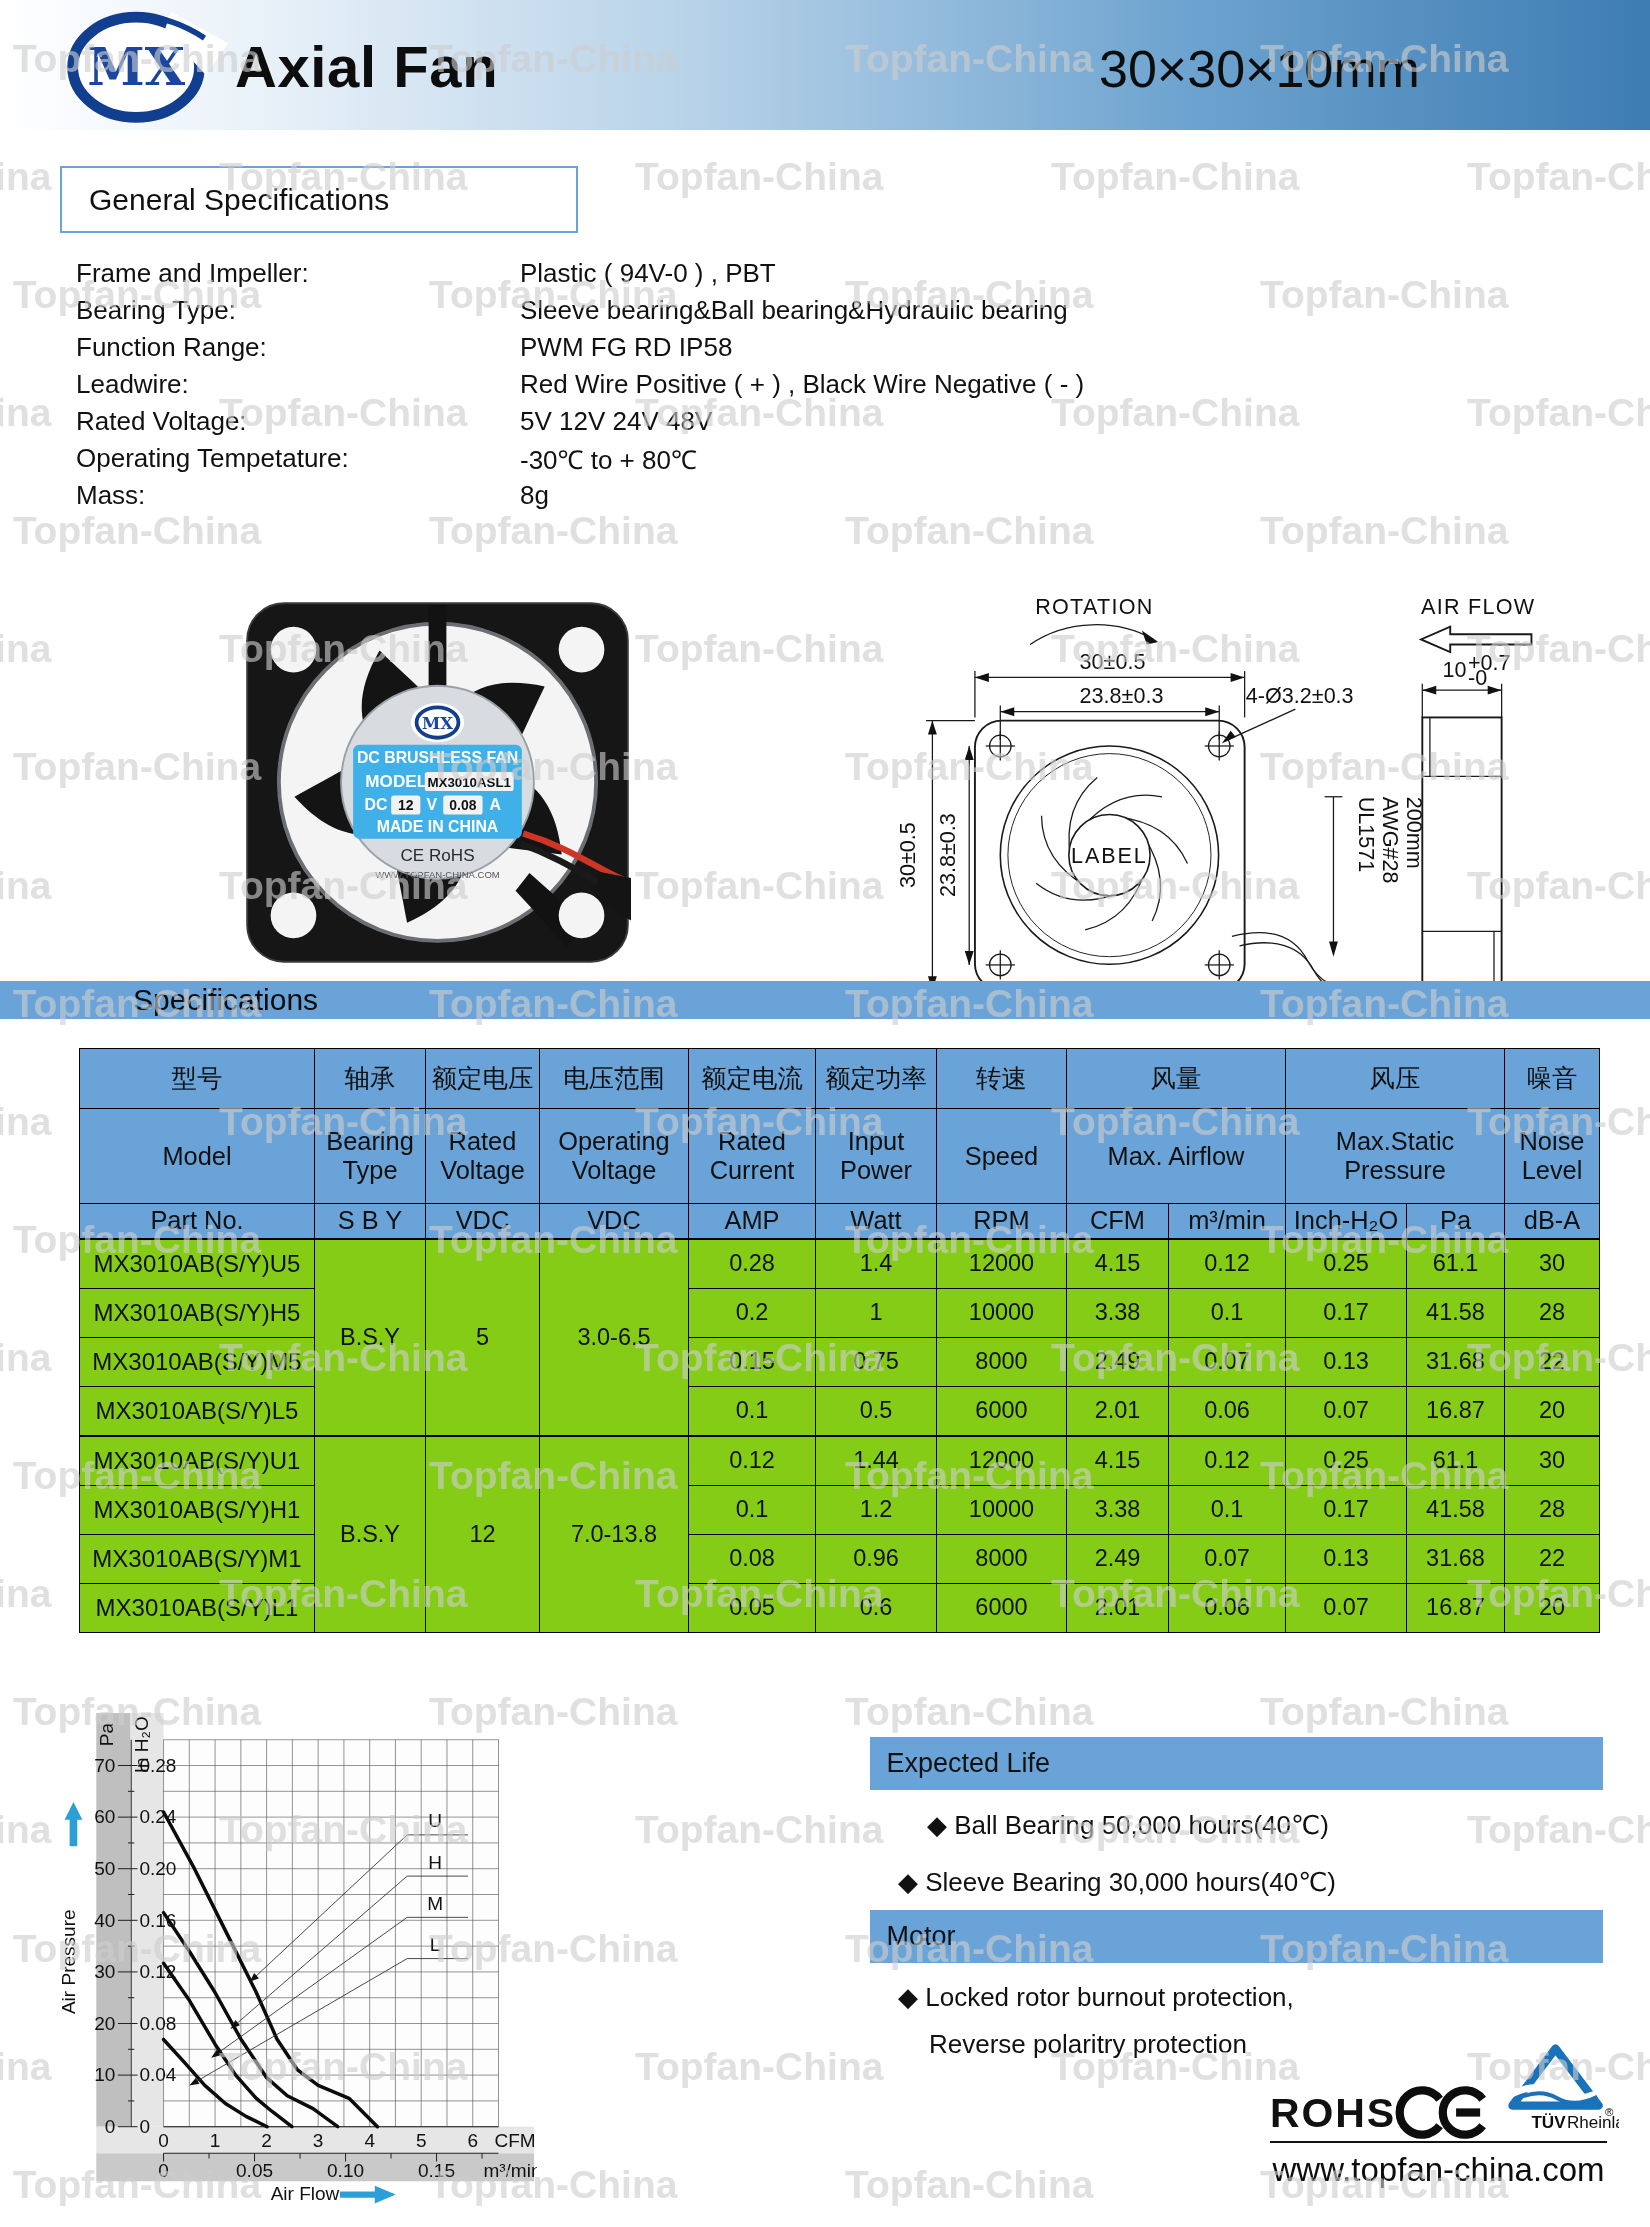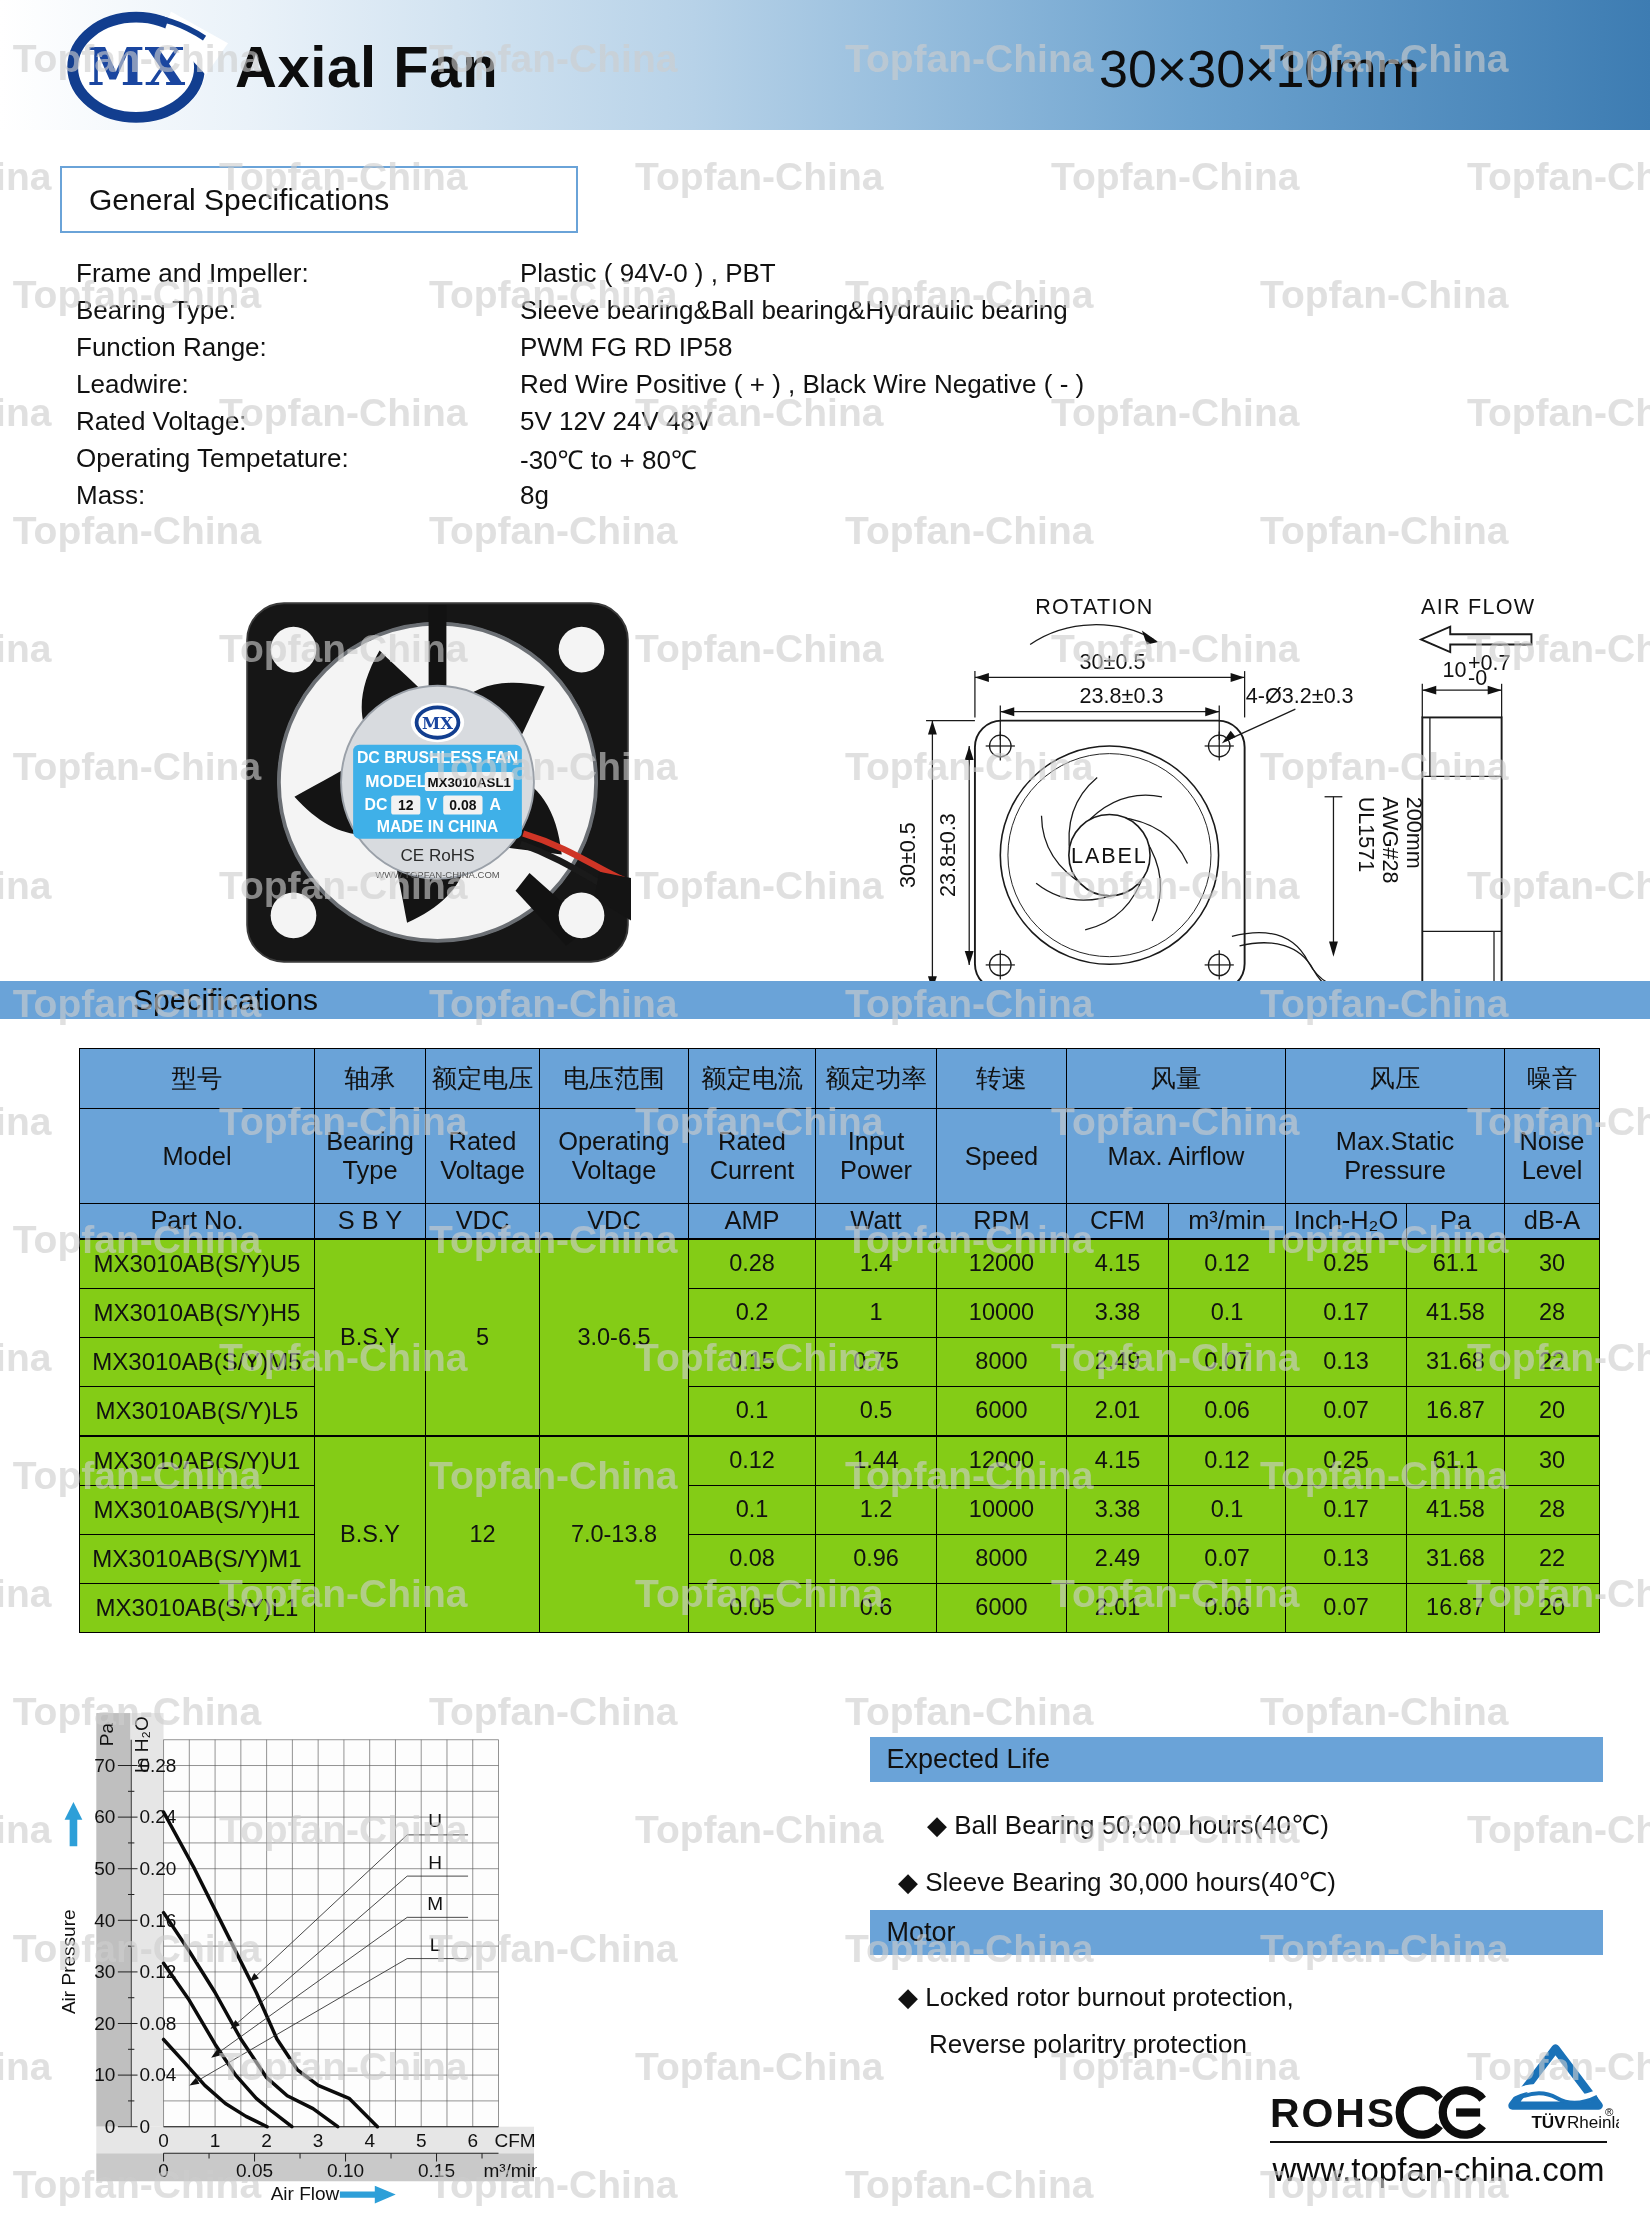--- a/index.html
+++ b/index.html
@@ -37,21 +37,21 @@
   table{border-collapse:collapse;table-layout:fixed;width:1521px;background:#84cc16;}
   td,th{border:1.3px solid #000;text-align:center;font-weight:normal;padding:0;overflow:hidden;}
   table{border:1.9px solid #000;}
   thead th{background:#6aa3d8;font-size:25.4px;}
   tr.cn{height:60px;} tr.en{height:95px;} tr.un{height:35px;}
   tbody td{height:48px;font-size:23.5px;}
   td.model-cell{text-align:center;font-size:24px;}
   tr.group-start td{border-top:2.5px solid #000;}
 
   
-  .sbar{position:absolute;left:870px;width:733px;height:45px;background:#6aa3d8;display:flex;align-items:center;}
+  .sbar{position:absolute;left:870px;width:733px;height:53px;background:#6aa3d8;display:flex;align-items:center;}
   .sbar span{font-size:27px;margin-left:16.5px;}
   .bullet{position:absolute;font-size:26px;white-space:nowrap;}
 
   
   .f-line{position:absolute;left:1270px;top:2141px;width:337px;height:1.9px;background:#111;}
   .f-site{position:absolute;left:1270px;top:2151px;width:337px;text-align:center;font-size:33px;color:#0d0d0d;}
   .f-rohs{position:absolute;left:1270px;top:2090px;font-size:41px;font-weight:800;letter-spacing:1.9px;}
 
   
   .grid{stroke:#555;stroke-width:1;}

